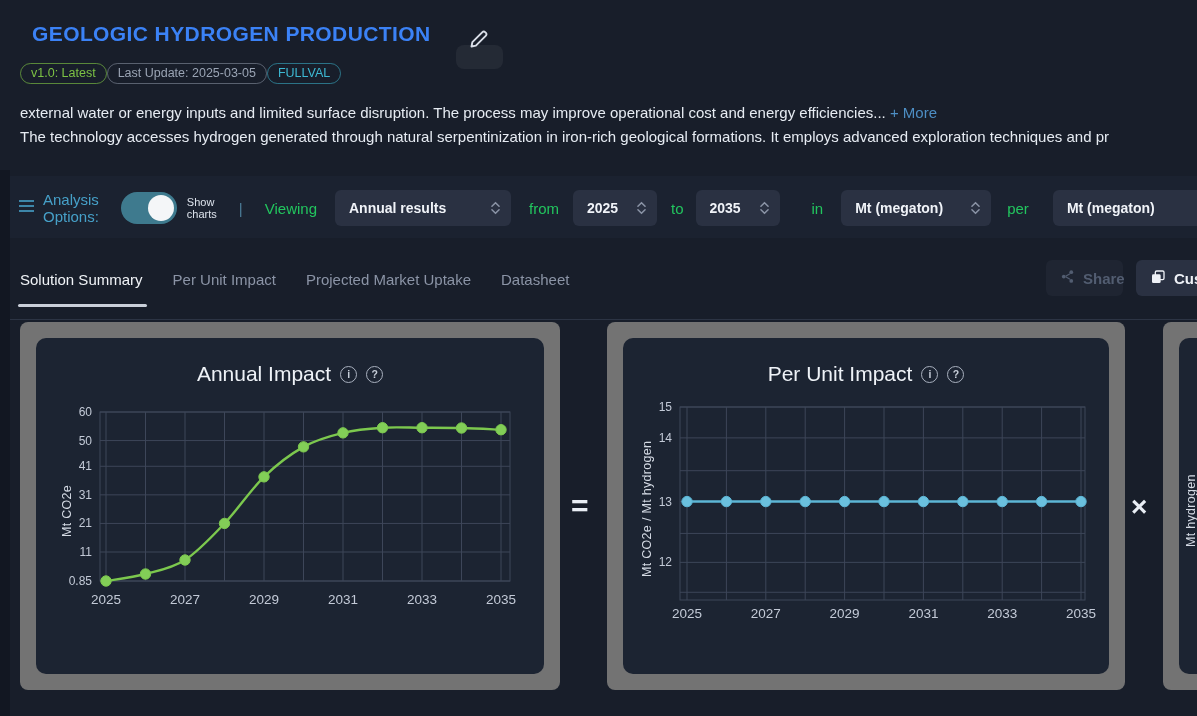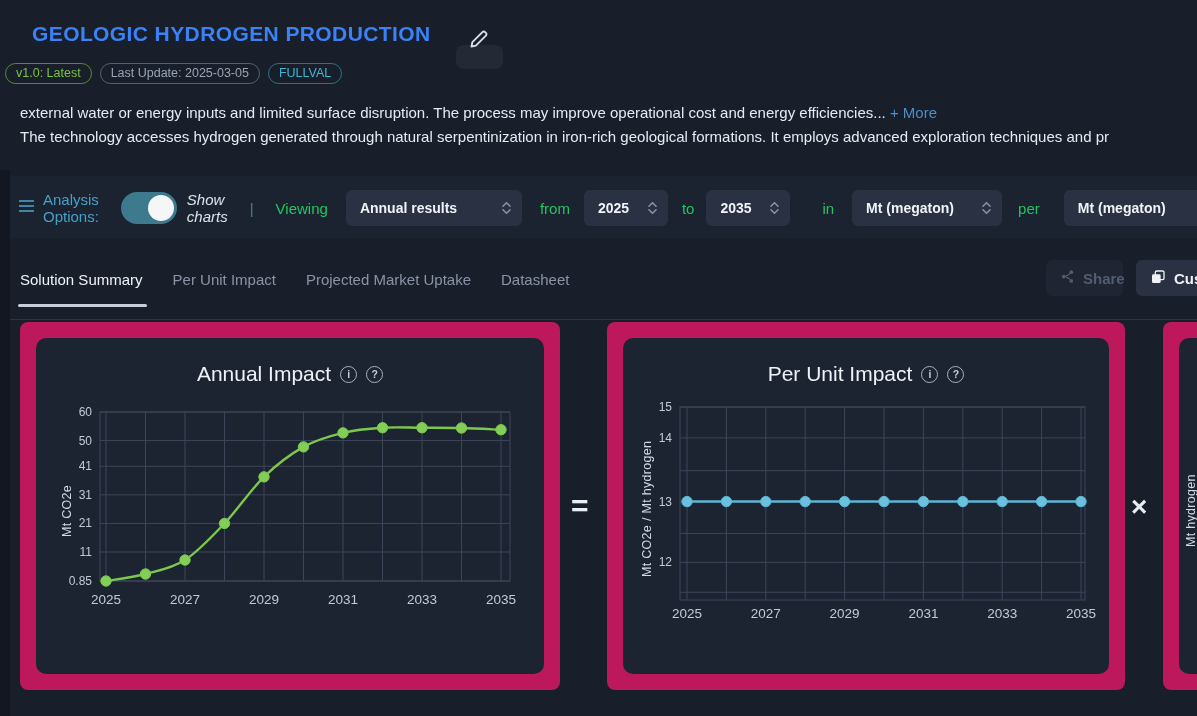--- a/index.html
+++ b/index.html
@@ -9,55 +9,55 @@
     background:#181e2a;
     font-family:"Liberation Sans", sans-serif;
     color:#e6ebf2;
   }
   .abs { position:absolute; }
 
   
   .page-title { left:32px; top:22px; font-size:21px; font-weight:700; letter-spacing:.4px; color:#3b82f6; white-space:nowrap; }
   .edit-btn { left:464px; top:27px; width:28px; height:28px; display:flex; align-items:center; justify-content:center; cursor:pointer; }
   .hover-ghost { left:456px; top:45px; width:47px; height:24px; border-radius:8px; background:rgba(255,255,255,0.055); }
-  .badges { left:5px; top:63px; display:flex; gap:8px; }
+  .badges { left:20px; top:63px; display:flex; }
   .badge { height:21px; line-height:19px; padding:0 10px; border-radius:11px; font-size:12.5px; border:1px solid; white-space:nowrap; }
   .badge-version { color:#7cc244; border-color:rgba(124,194,68,.65); }
   .badge-update  { color:#9aa4b4; border-color:rgba(154,164,180,.5); }
   .badge-fullval { color:#3db9d3; border-color:rgba(61,185,211,.55); }
   .desc { left:20px; top:101px; font-size:15px; line-height:24px; color:#e6ebf2; white-space:nowrap; }
   .more-link { color:#4d8ec4; cursor:pointer; }
 
   
   .left-strip { left:0; top:170px; width:10px; height:546px; background:#121722; }
   .analysis-band { left:10px; top:176px; width:1187px; height:62px; background:#1b2230; }
   .analysis-row { left:10px; top:180px; width:1187px; height:56px; display:flex; align-items:center; padding-left:8px; }
   .teal { color:#46a0c8; }
   .an-label { margin-left:8px; font-size:15px; }
   .toggle { margin-left:22px; width:56px; height:32px; border-radius:16px; background:#3e7a8e; position:relative; cursor:pointer; flex:none; }
   .toggle .knob { position:absolute; top:3px; right:3px; width:26px; height:26px; border-radius:50%; background:#f4f6f8; }
   .muted { color:#22c55e; font-size:15px; }
-  .lighttx { color:#dde3ec; font-size:15px;font-style:italic; }
+  .lighttx { color:#dde3ec; font-size:11px; }
   .sep { color:#4c7d99; margin-left:22px; font-size:15px; }
   .select { height:36px; background:#2a3142; border-radius:6px; display:flex; align-items:center; justify-content:space-between; padding:0 10px 0 14px; cursor:pointer; flex:none; }
   .select .val { font-size:14px; font-weight:700; color:#f0f3f8; white-space:nowrap; overflow:hidden; }
   .select svg { flex:none; margin-left:8px; }
 
   
   .tabs { left:20px; top:256px; display:flex; gap:30px; height:48px; align-items:center; }
   .tab { font-size:15px; color:#8b94a6; cursor:pointer; position:relative; white-space:nowrap; padding-bottom:2px; }
   .tab.active { color:#f0f3f7; }
   .tab .underline { position:absolute; left:-2px; right:-4px; bottom:-17px; height:3px; background:#c9cfd9; border-radius:2px; }
   .tabs-divider { left:10px; top:319px; width:1187px; height:1px; background:#2c3444; }
   .btn { height:36px; border-radius:6px; display:flex; align-items:center; justify-content:flex-start; gap:8px; font-size:15px; cursor:pointer; padding:0 14px; }
   .btn-share { left:1046px; top:260px; width:77px; background:#1f2532; color:#525d71; font-weight:700; }
   .btn-customize { left:1136px; top:260px; width:130px; background:#2a3142; color:#eef1f6; font-weight:700; }
 
   
-  .card { background:#be185d; border-radius:8px; }
+  .card { background:#737373; border-radius:8px; }
   .card1 { left:20px; top:322px; width:540px; height:368px; }
   .card2 { left:607px; top:322px; width:518px; height:368px; }
   .card3 { left:1163px; top:322px; width:60px; height:368px; }
   .panel { position:absolute; background:#1c2432; border-radius:10px; }
   .panel1 { left:16px; top:16px; width:508px; height:336px; }
   .panel2 { left:16px; top:16px; width:486px; height:336px; }
   .panel3 { left:16px; top:16px; width:44px; height:336px; }
   .chart-title { position:absolute; top:24px; left:0; right:0; display:flex; align-items:center; justify-content:center; gap:9px; font-size:21px; color:#eef2f7; }
   .info-circle { width:17px; height:17px; border:1.5px solid #a9b1bf; border-radius:50%; font-size:10.5px; font-weight:700; color:#c6cdd8; display:flex; align-items:center; justify-content:center; cursor:pointer; }
   .ylabel { position:absolute; writing-mode:vertical-rl; transform:rotate(180deg); font-size:12.5px; color:#d4dae4; letter-spacing:.3px; white-space:nowrap; }

